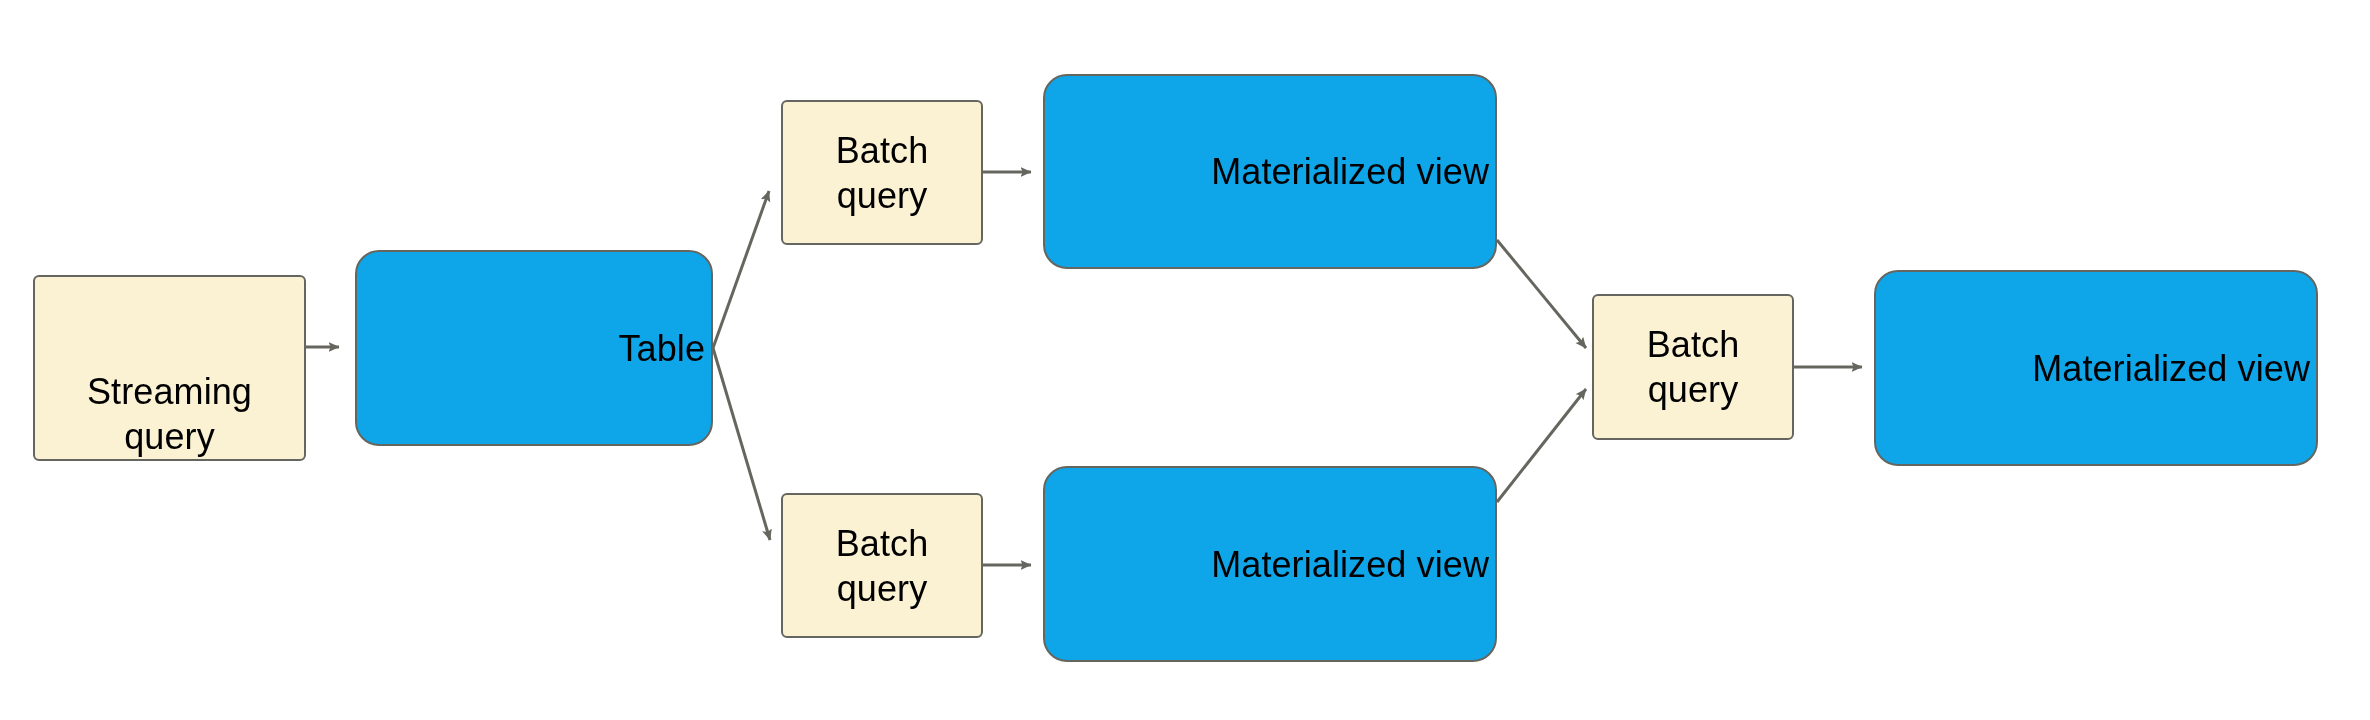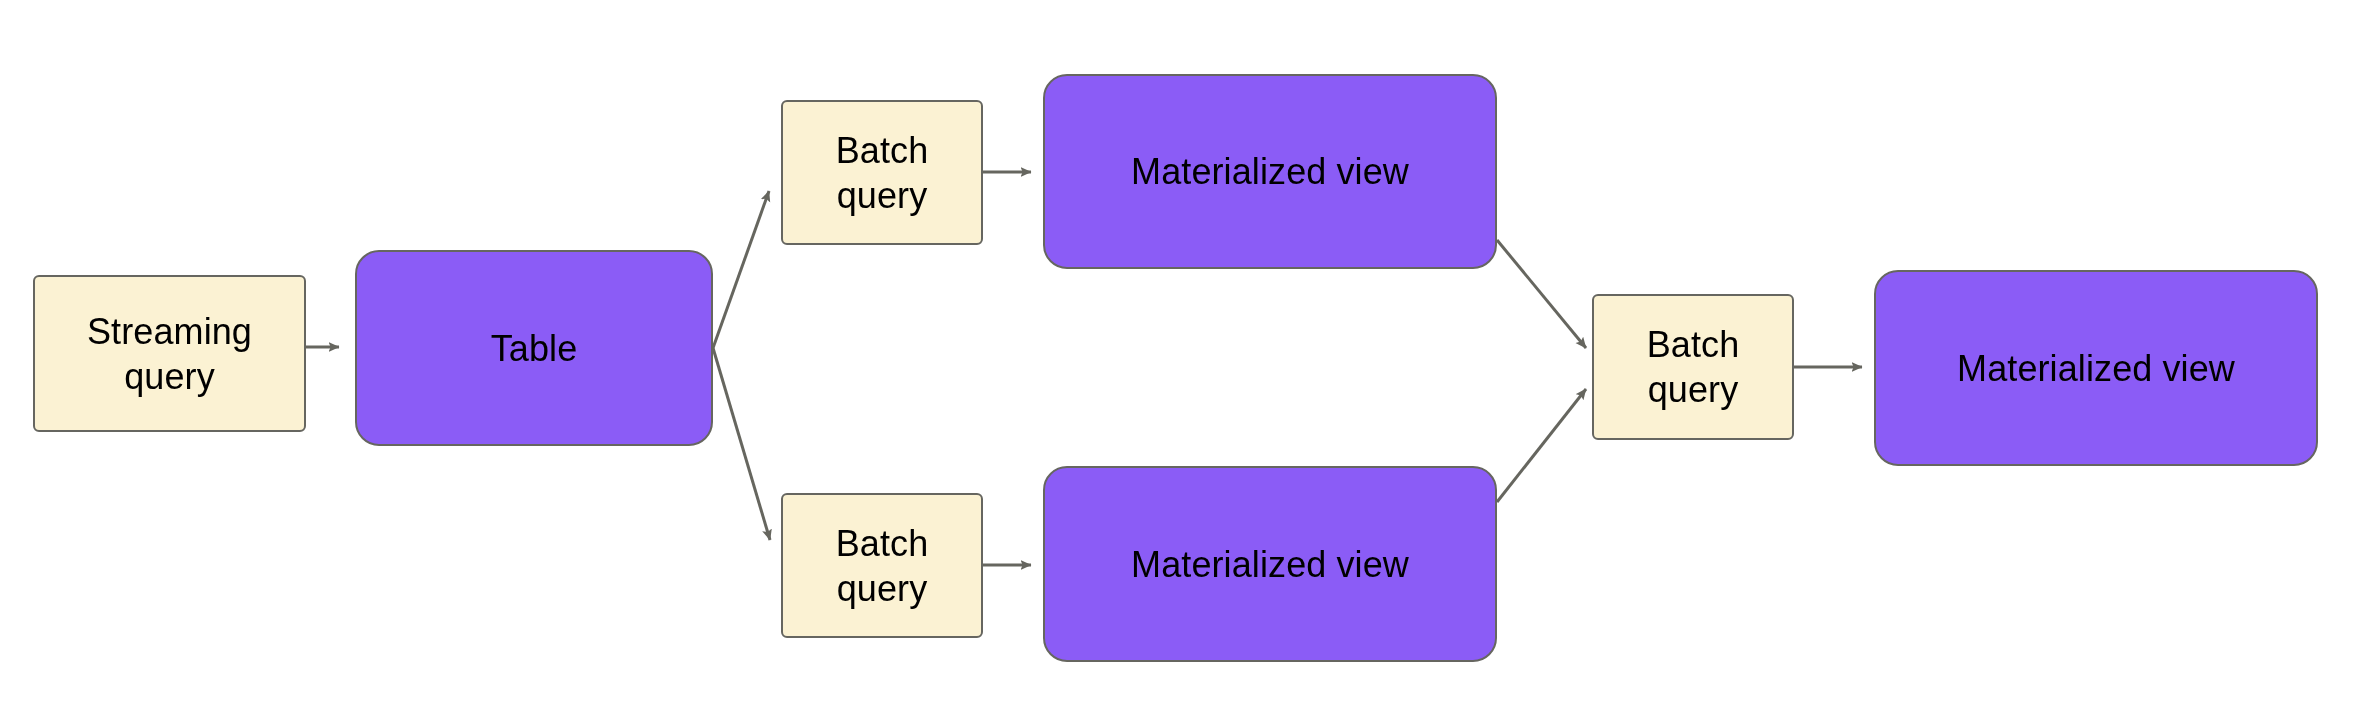--- a/index.html
+++ b/index.html
@@ -37,22 +37,23 @@
     line-height: 1.25;
     letter-spacing: 0.1px;
     border: 2px solid #666660;
     z-index: 2;
   }
   .node-process {
     background: #fbf2d3;
     border-radius: 6px;
   }
   .node-store {
-    background: #8b5cf6;
+    background: #0ea5e9;
     border-radius: 24px;
+    justify-content: flex-end;
   }
   .node-label {
     display: block;
     white-space: pre-line;
     padding: 0 6px;
   }
 </style>
 </head>
 <body>
 
@@ -77,21 +78,21 @@
       <line x1="983" y1="565" x2="1031" y2="565" marker-end="url(#arrowhead)"></line>
 
       <line x1="1497" y1="240" x2="1586" y2="348" marker-end="url(#arrowhead)"></line>
 
       <line x1="1497" y1="502" x2="1586" y2="389" marker-end="url(#arrowhead)"></line>
 
       <line x1="1794" y1="367" x2="1862" y2="367" marker-end="url(#arrowhead)"></line>
     </g>
   </svg>
 
-  <div class="node node-process" style="left:33px; top:275px; width:273px; height:157px;">
+  <div class="node node-process" style="left:33px; top:275px; width:273px; height:186px;align-items:flex-end;">
     <span class="node-label">Streaming
 query</span>
   </div>
 
   <div class="node node-store" style="left:355px; top:250px; width:358px; height:196px;">
     <span class="node-label">Table</span>
   </div>
 
   <div class="node node-process" style="left:781px; top:100px; width:202px; height:145px;">
     <span class="node-label">Batch

